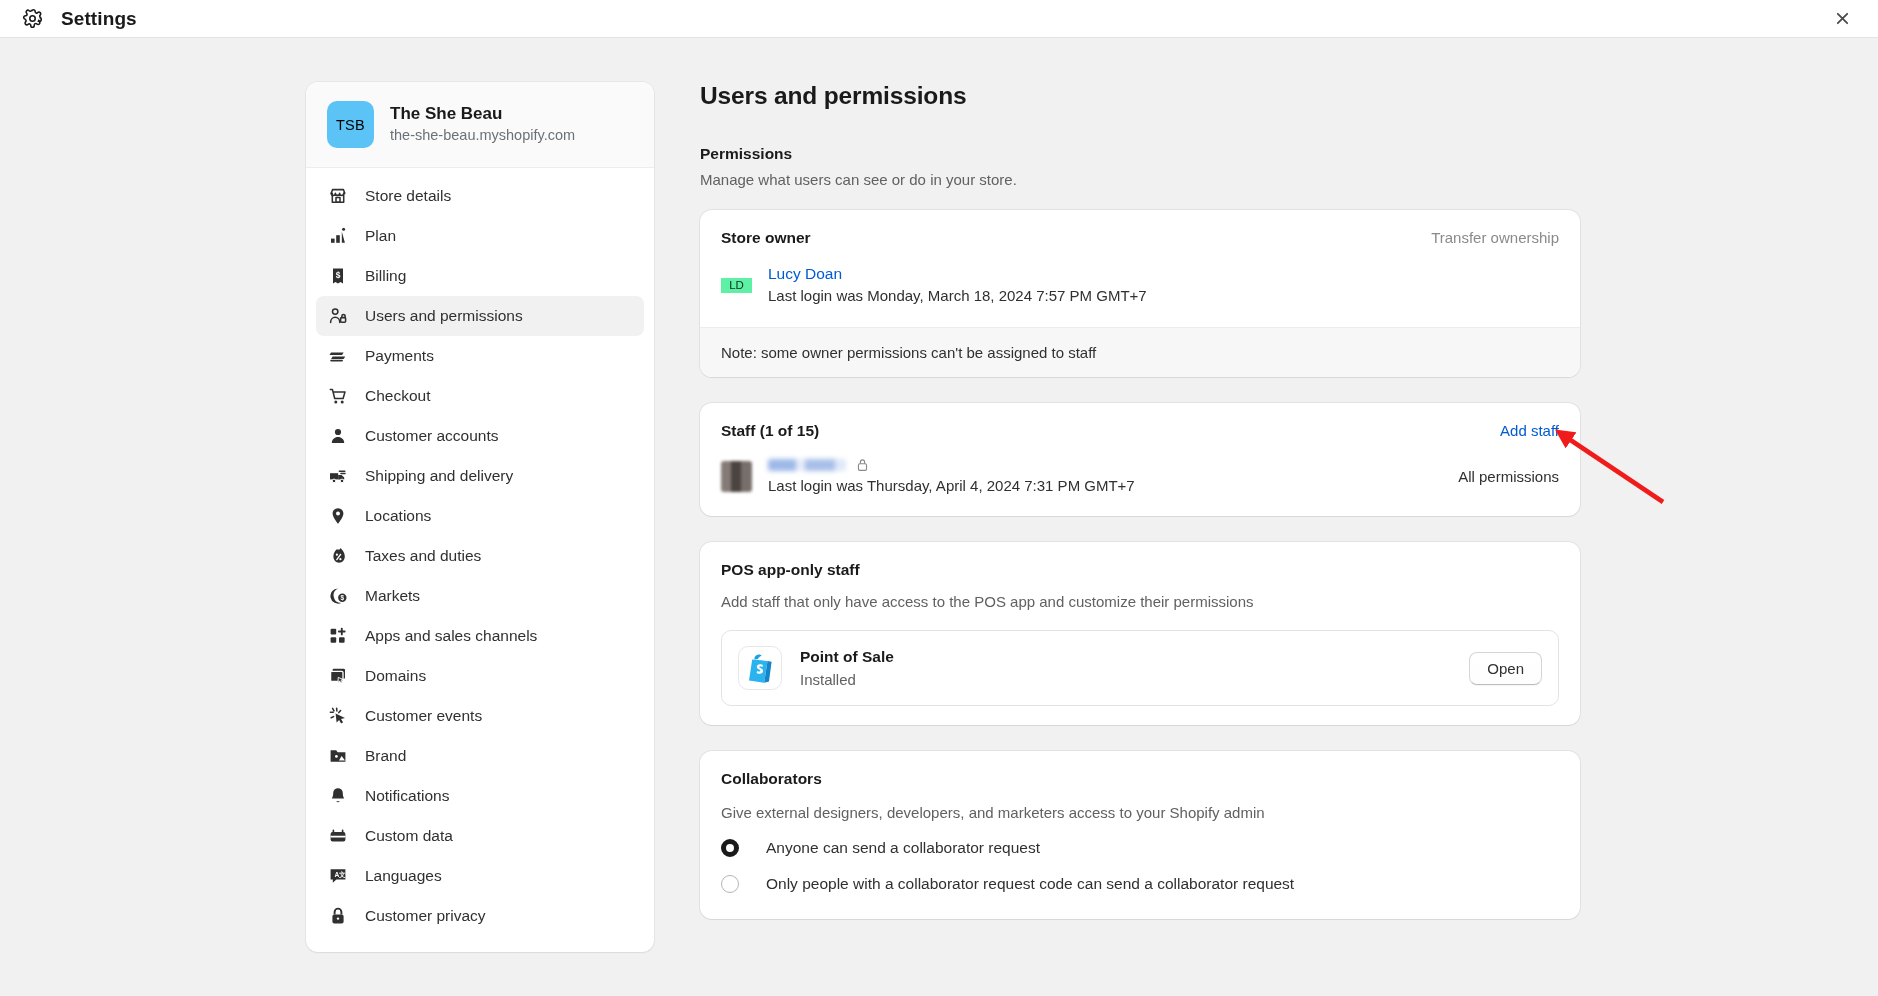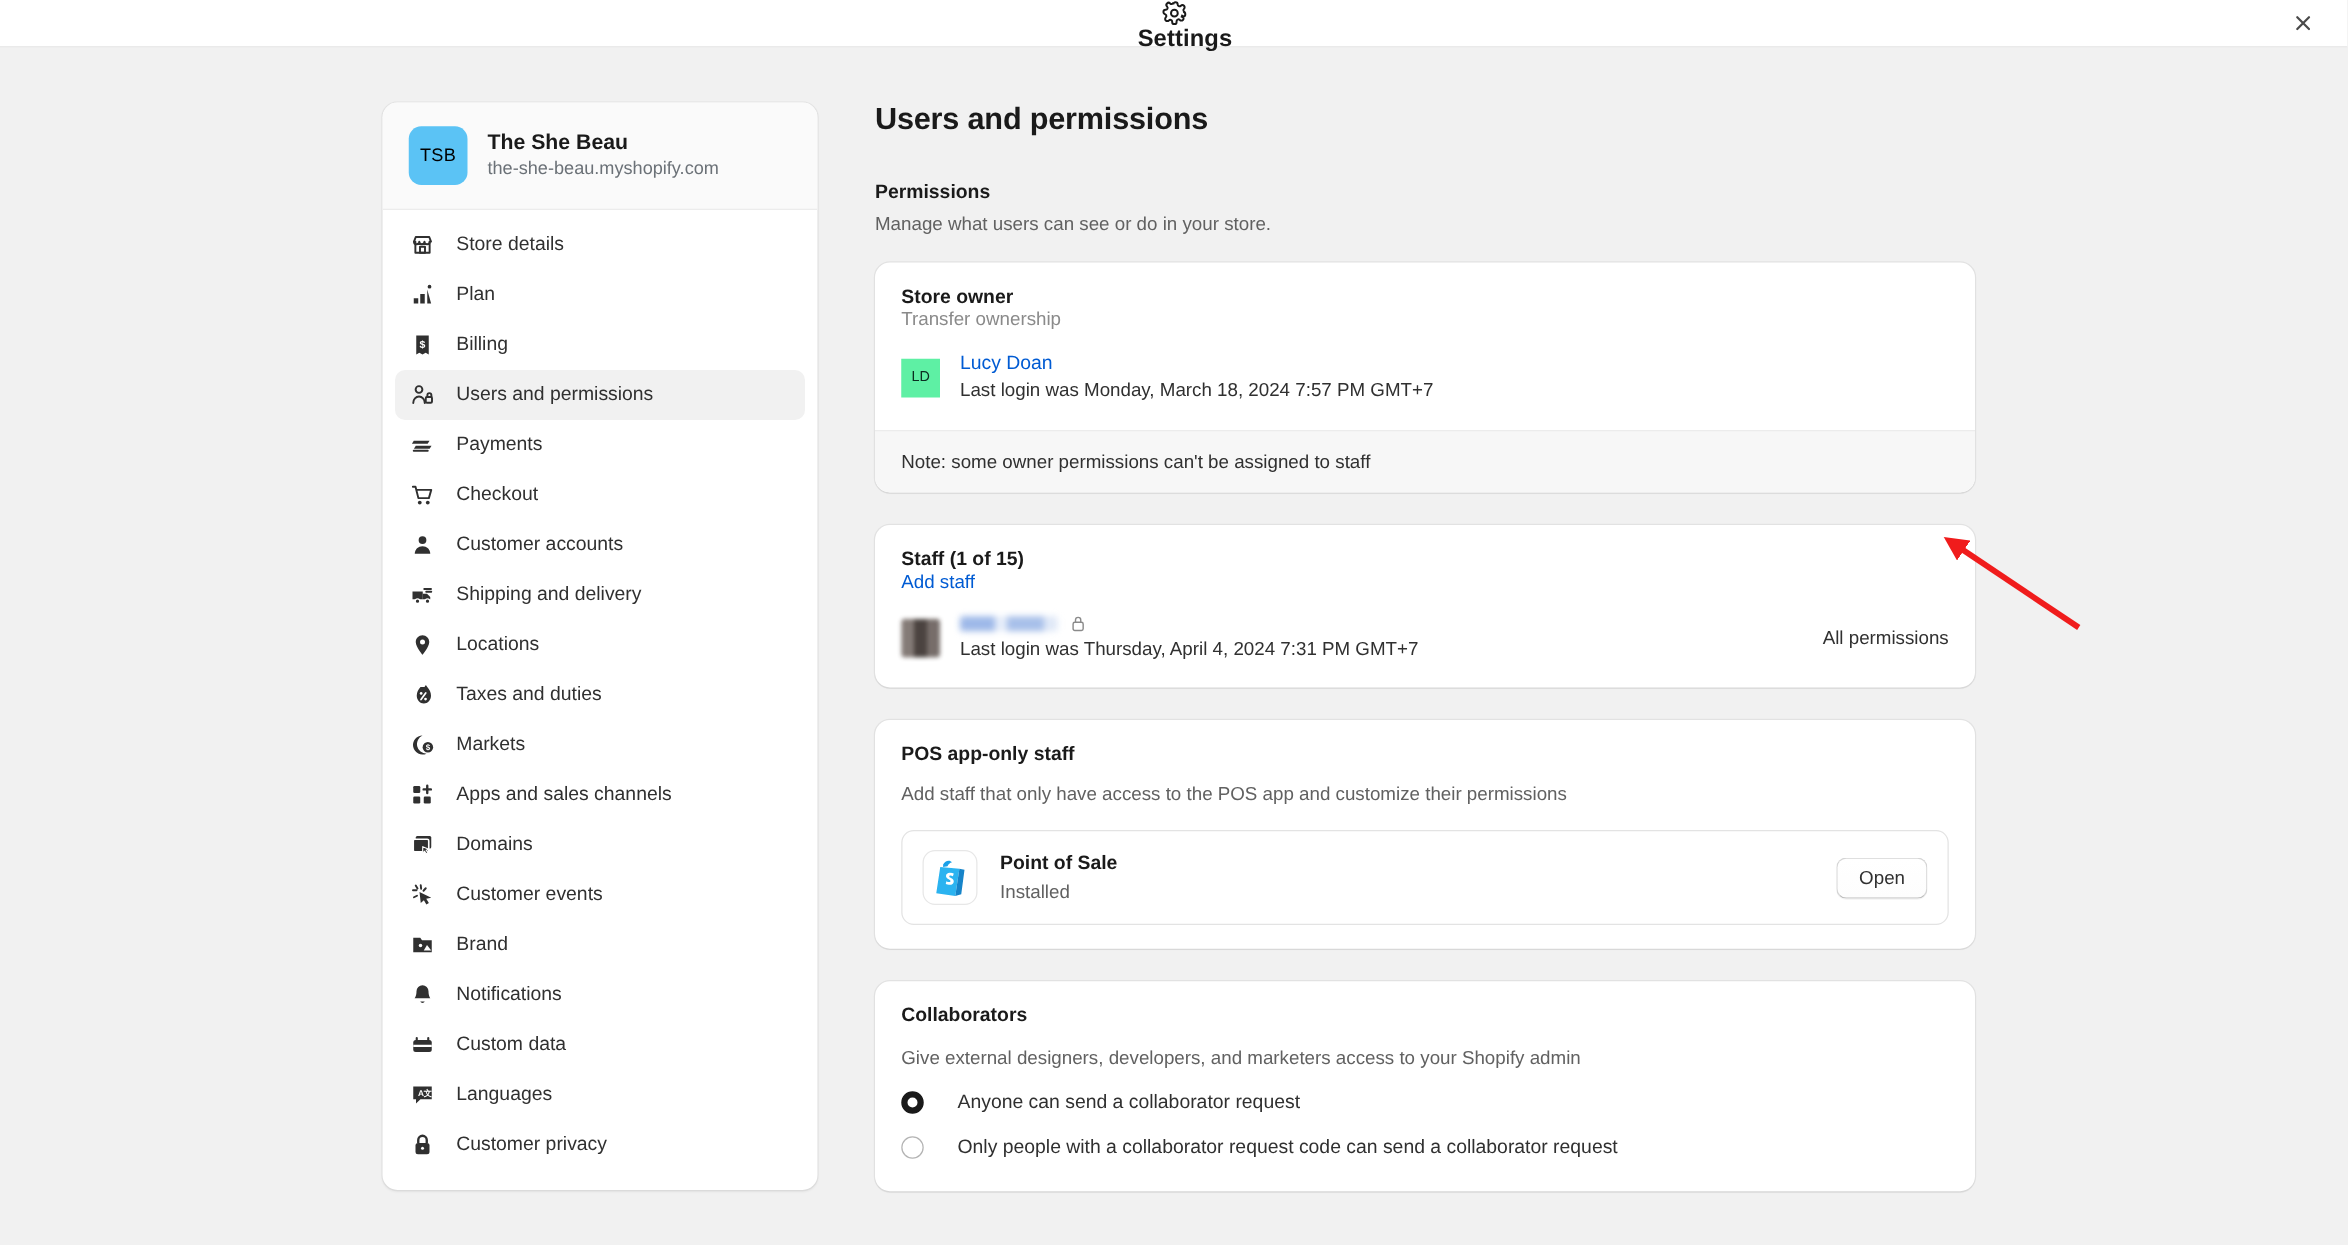--- a/index.html
+++ b/index.html
@@ -13,21 +13,20 @@
 
   
   .topbar {
     height: 38px;
     background: #ffffff;
     border-bottom: 1px solid #e3e3e3;
     display: flex;
     align-items: center;
     padding: 0 22px;
     position: relative;
-    flex-direction: column;
   }
   .topbar .gear { width: 21px; height: 21px; display: inline-flex; align-items: center; justify-content: center; }
   .topbar .title {
     font-size: 19px;
     font-weight: 600;
     color: #1a1a1a;
     margin-left: 18px;
     letter-spacing: .1px;
   }
   .topbar .close {
@@ -145,34 +144,33 @@
     box-shadow: 0 0 0 1px rgba(0,0,0,.06), 0 1px 1px rgba(0,0,0,.05);
     margin-bottom: 26px;
     overflow: hidden;
   }
   .card-pad { padding: 19px 21px 19px 21px; }
 
   .card-head-row {
     display: flex;
     align-items: baseline;
     justify-content: space-between;
-    flex-direction: column;
   }
   .card-head-title { font-size: 15.5px; font-weight: 700; color: #1a1a1a; }
   .muted-action { font-size: 15px; color: #8a8a8a; }
   .link-action { font-size: 15px; color: #005bd3; cursor: pointer; }
 
   .person-row {
     display: flex;
     align-items: center;
     gap: 16px;
     margin-top: 16px;
   }
   .person-av {
-    width: 31px; height: 31px;
+    width: 31px; height: 15px;
     border-radius: 0;
     display: flex; align-items: center; justify-content: center;
     font-size: 11.5px;
     color: #0b2e21;
     flex: 0 0 31px;
   }
   .person-av.green { background: #5ef0a4; }
   .person-name { font-size: 15.5px; color: #005bd3; line-height: 1.45; }
   .person-sub { font-size: 15px; color: #303030; line-height: 1.5; }
 

